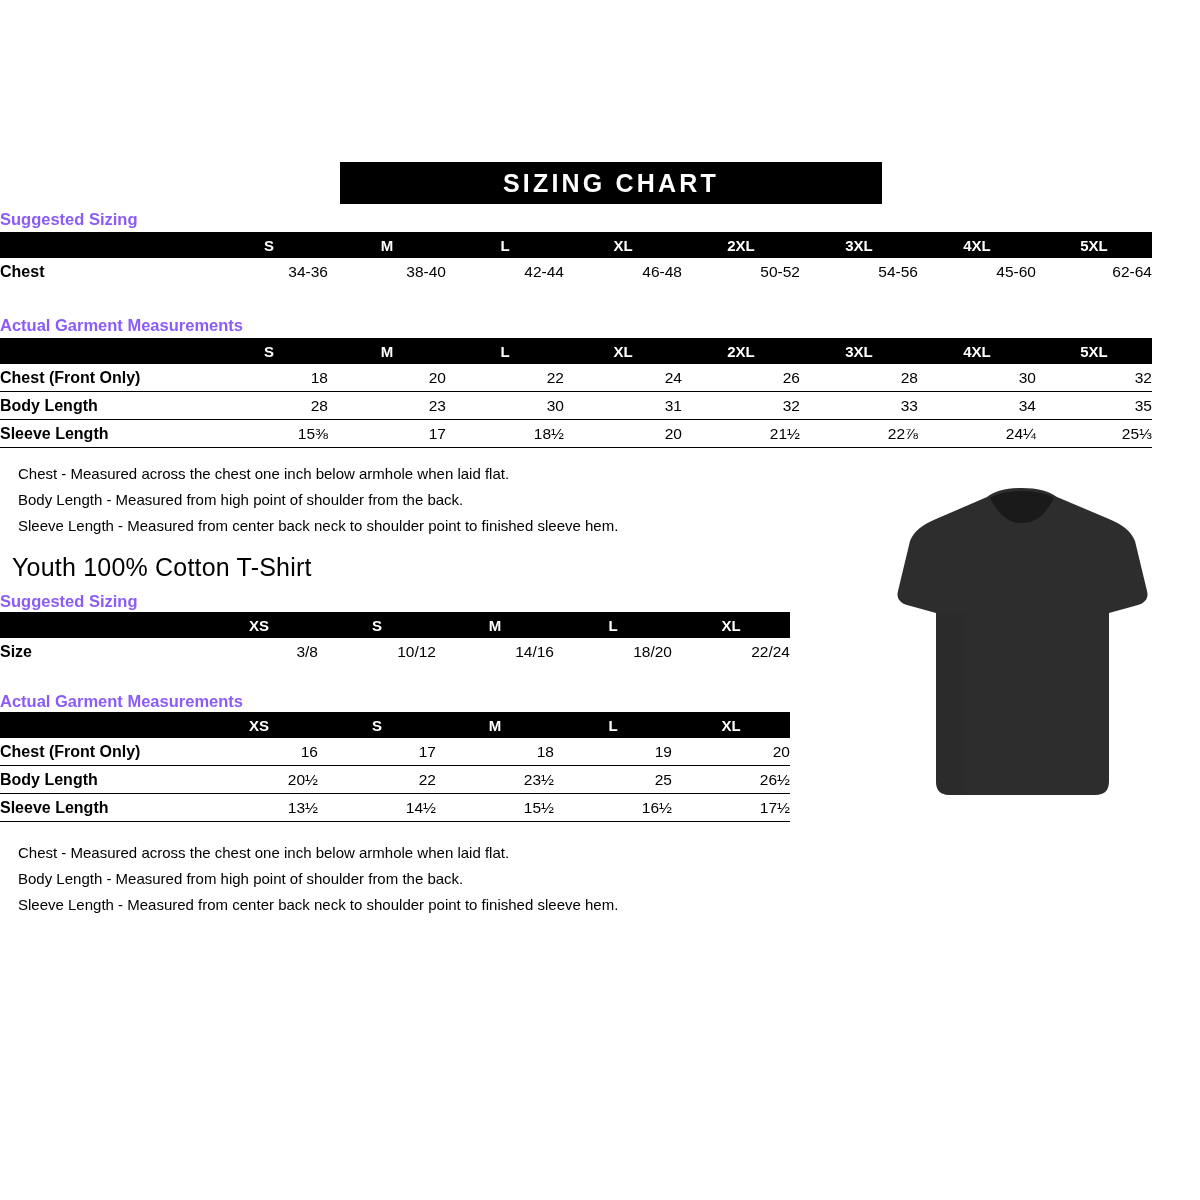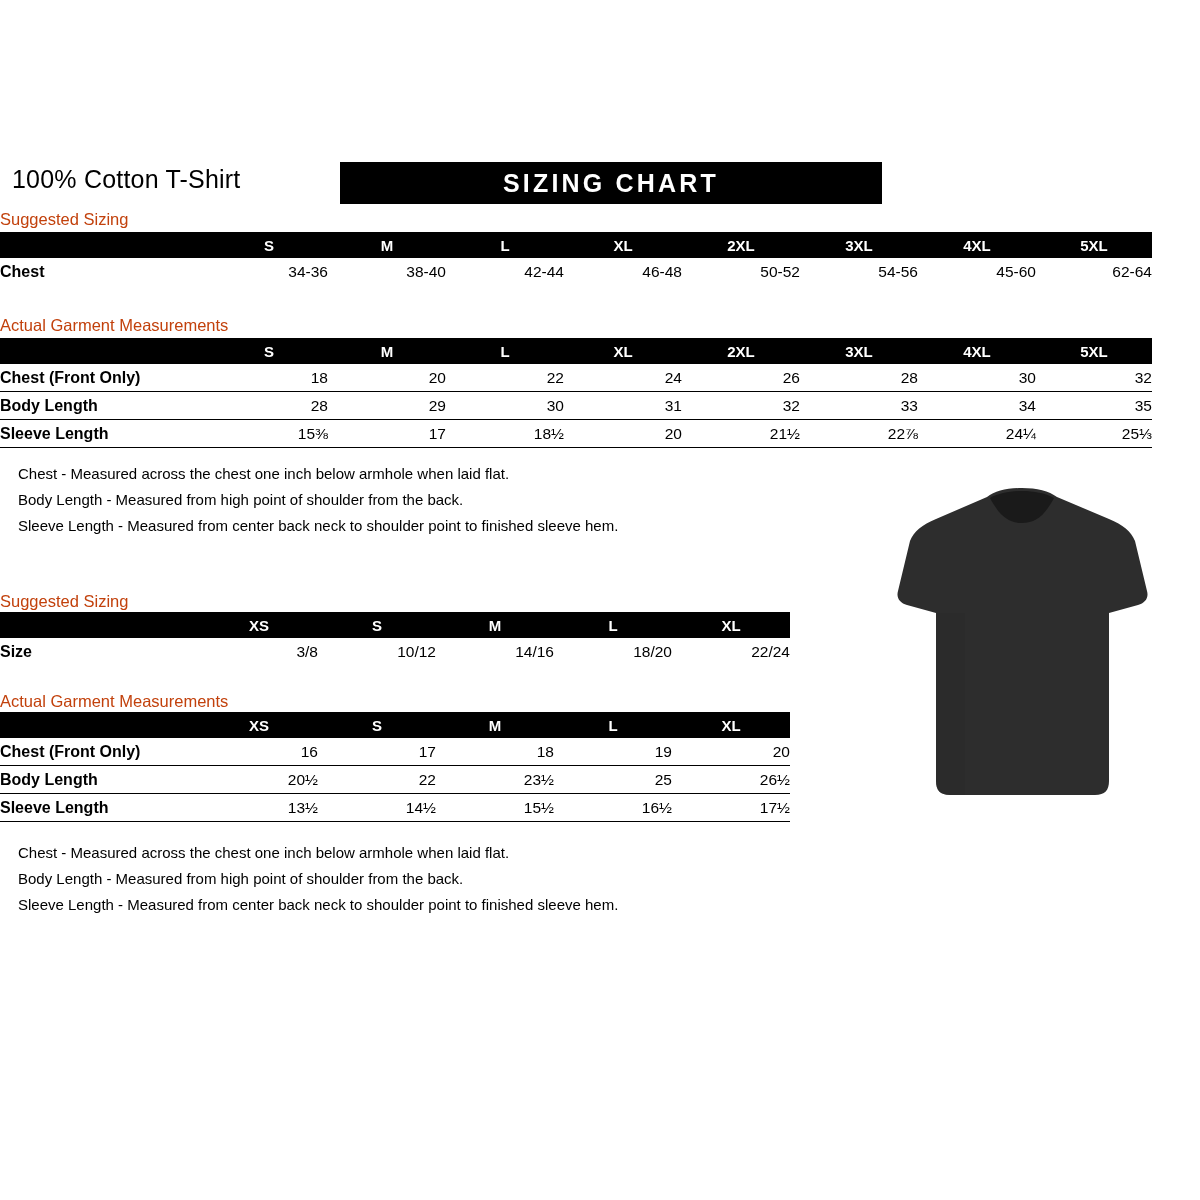--- a/index.html
+++ b/index.html
@@ -47,23 +47,23 @@
     text-align: center;
     color: #ffffff;
     font-size: 25px;
     font-weight: bold;
     letter-spacing: 3.2px;
   }
 
   .caption {
     position: absolute;
     font-size: 16.5px;
-    font-weight: 400;
+    font-weight: 700;
     white-space: nowrap;
-    color: #c2410c;
+    color: #8b5cf6;
   }
 
   
   .tbl {
     position: absolute;
     border-collapse: collapse;
     table-layout: fixed;
   }
   .tbl td {
     padding: 0;
@@ -130,21 +130,20 @@
     top: 485px;
     width: 255px;
     height: 320px;
   }
 </style>
 </head>
 <body>
 
 <div class="sheet">
 
-  <div class="adult-title">100% Cotton T-Shirt</div>
 
   <div class="sizing-banner">
     <span>SIZING CHART</span>
   </div>
 
   <div class="caption" style="left:0px; top:210px;">Suggested Sizing</div>
 
   <table class="tbl" id="adult-suggested">
     <colgroup>
       <col style="width:210px">
@@ -220,21 +219,21 @@
         <td>22</td>
         <td>24</td>
         <td>26</td>
         <td>28</td>
         <td>30</td>
         <td>32</td>
       </tr>
       <tr class="bordered">
         <td class="rowlabel">Body Length</td>
         <td>28</td>
-        <td>29</td>
+        <td>23</td>
         <td>30</td>
         <td>31</td>
         <td>32</td>
         <td>33</td>
         <td>34</td>
         <td>35</td>
       </tr>
       <tr class="bordered">
         <td class="rowlabel">Sleeve Length</td>
         <td>15⅜</td>
@@ -248,20 +247,21 @@
       </tr>
     </tbody>
   </table>
 
   <div class="notes" style="left:18px; top:461px;">
     <div>Chest - Measured across the chest one inch below armhole when laid flat.</div>
     <div>Body Length - Measured from high point of shoulder from the back.</div>
     <div>Sleeve Length - Measured from center back neck to shoulder point to finished sleeve hem.</div>
   </div>
 
+  <div class="youth-title">Youth 100% Cotton T-Shirt</div>
 
   <div class="caption" style="left:0px; top:592px;">Suggested Sizing</div>
 
   <table class="tbl" id="youth-suggested">
     <colgroup>
       <col style="width:200px">
       <col style="width:118px">
         <col style="width:118px">
         <col style="width:118px">
         <col style="width:118px">

